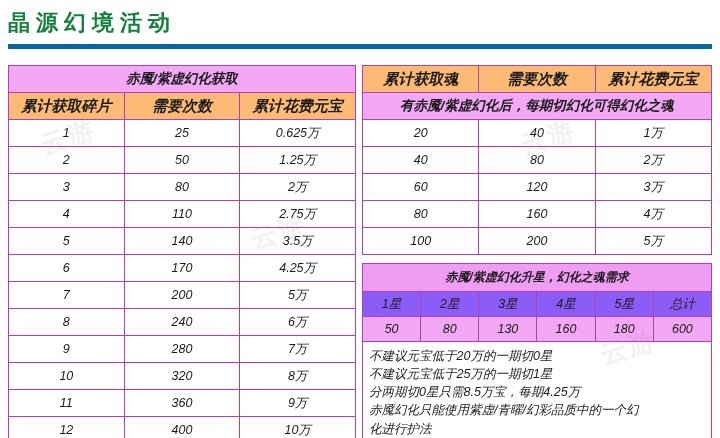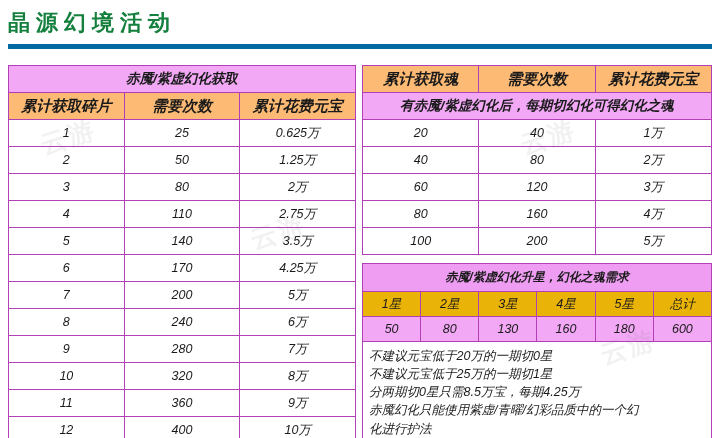--- a/index.html
+++ b/index.html
@@ -61,21 +61,21 @@
     font-size: 13.5px;
     height: 26px;
   }
   .hdr-sub {
     background: #fdba74;
     font-weight: bold;
     font-size: 15px;
     height: 26px;
   }
   .hdr-star {
-    background: #eab308;
+    background: #8b5cf6;
     font-weight: normal;
     font-size: 12.5px;
     height: 24px;
   }
   .star-val {
     background: #f2a8f5;
     font-size: 12.5px;
     height: 24px;
   }
   .upgrade-title {

